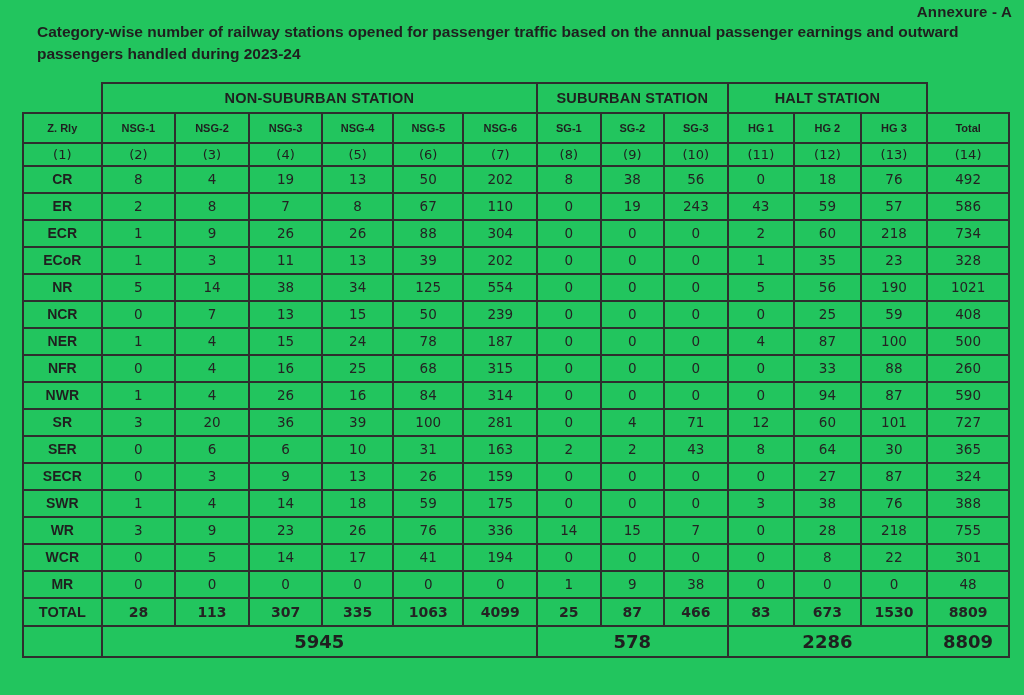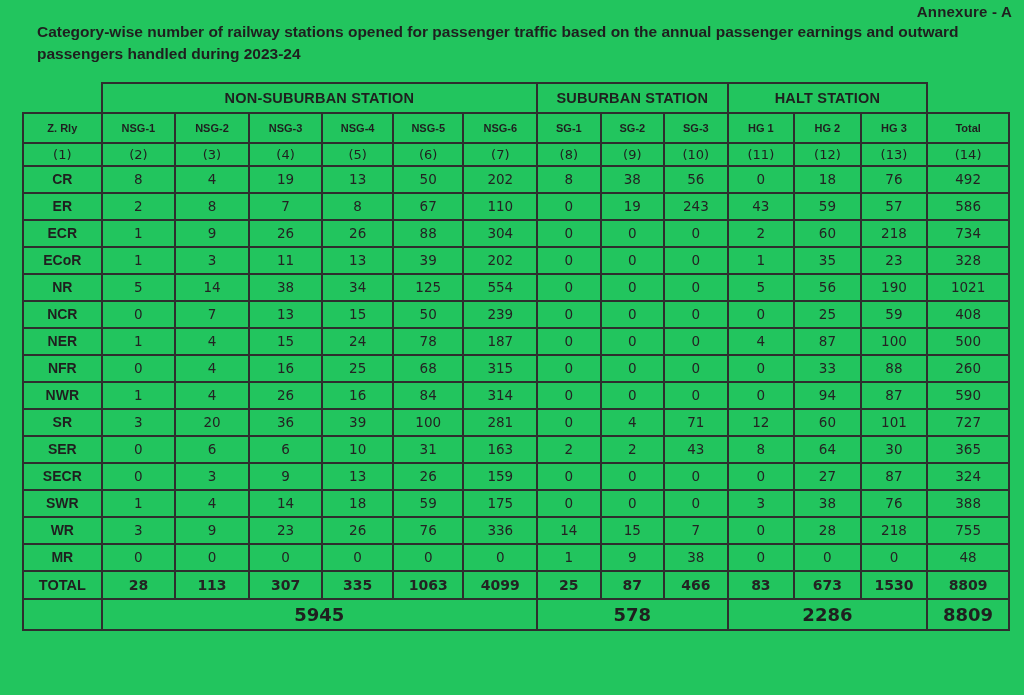--- a/index.html
+++ b/index.html
@@ -357,20 +357,36 @@
           <td>336</td>
           <td>14</td>
           <td>15</td>
           <td>7</td>
           <td>0</td>
           <td>28</td>
           <td>218</td>
           <td>755</td>
         </tr>
 
+        <tr class="row-data">
+          <th>WCR</th>
+          <td>0</td>
+          <td>5</td>
+          <td>14</td>
+          <td>17</td>
+          <td>41</td>
+          <td>194</td>
+          <td>0</td>
+          <td>0</td>
+          <td>0</td>
+          <td>0</td>
+          <td>8</td>
+          <td>22</td>
+          <td>301</td>
+        </tr>
 
         <tr class="row-data">
           <th>MR</th>
           <td>0</td>
           <td>0</td>
           <td>0</td>
           <td>0</td>
           <td>0</td>
           <td>0</td>
           <td>1</td>

